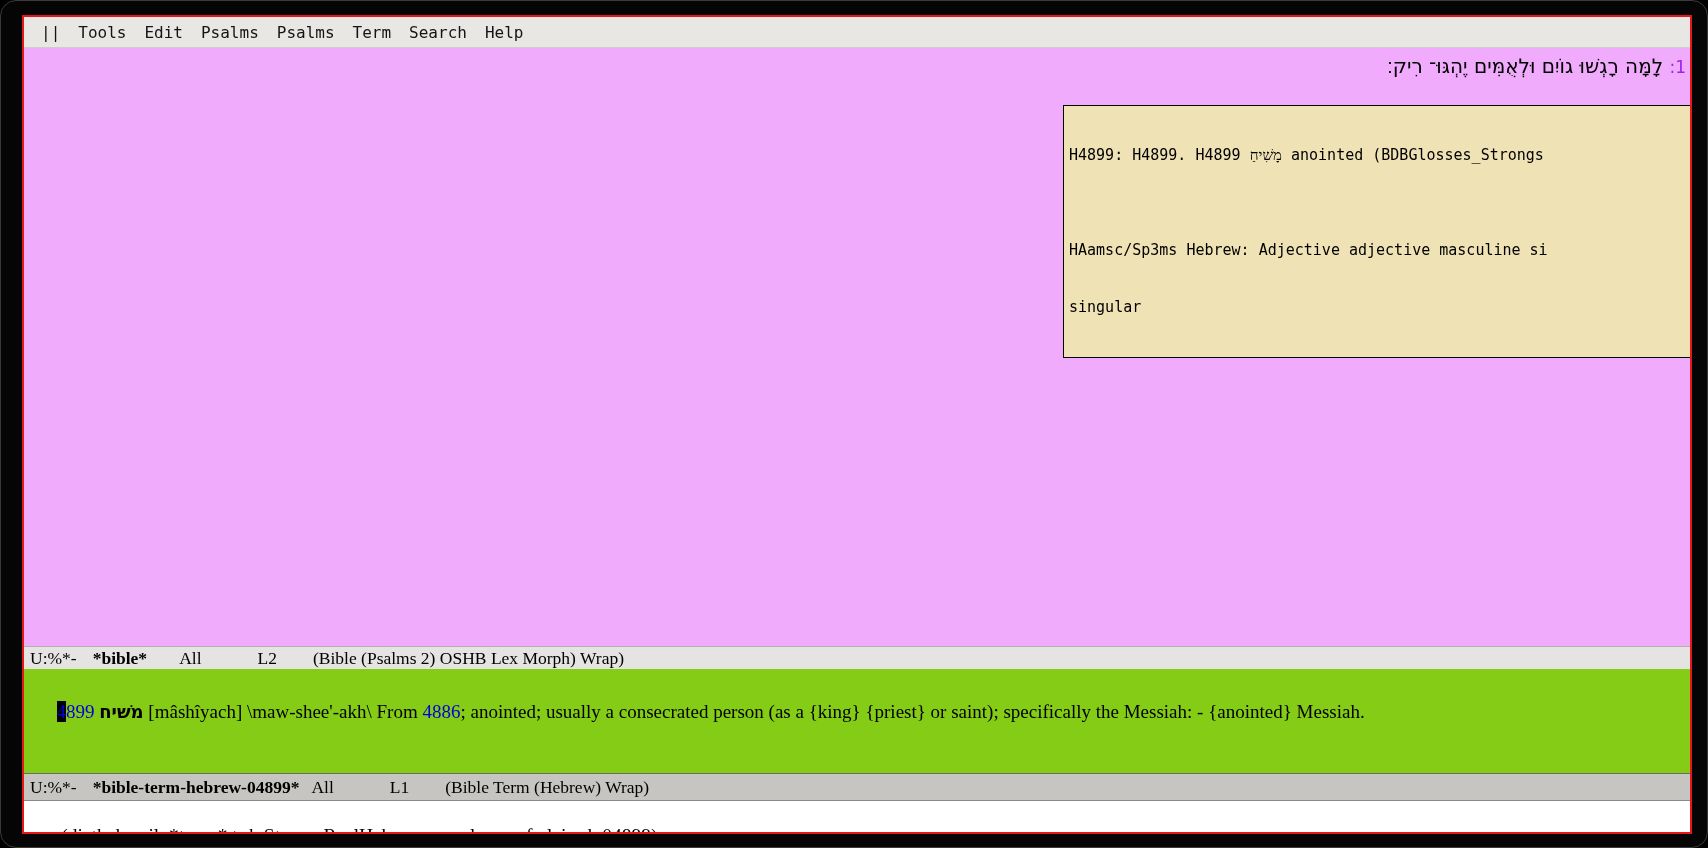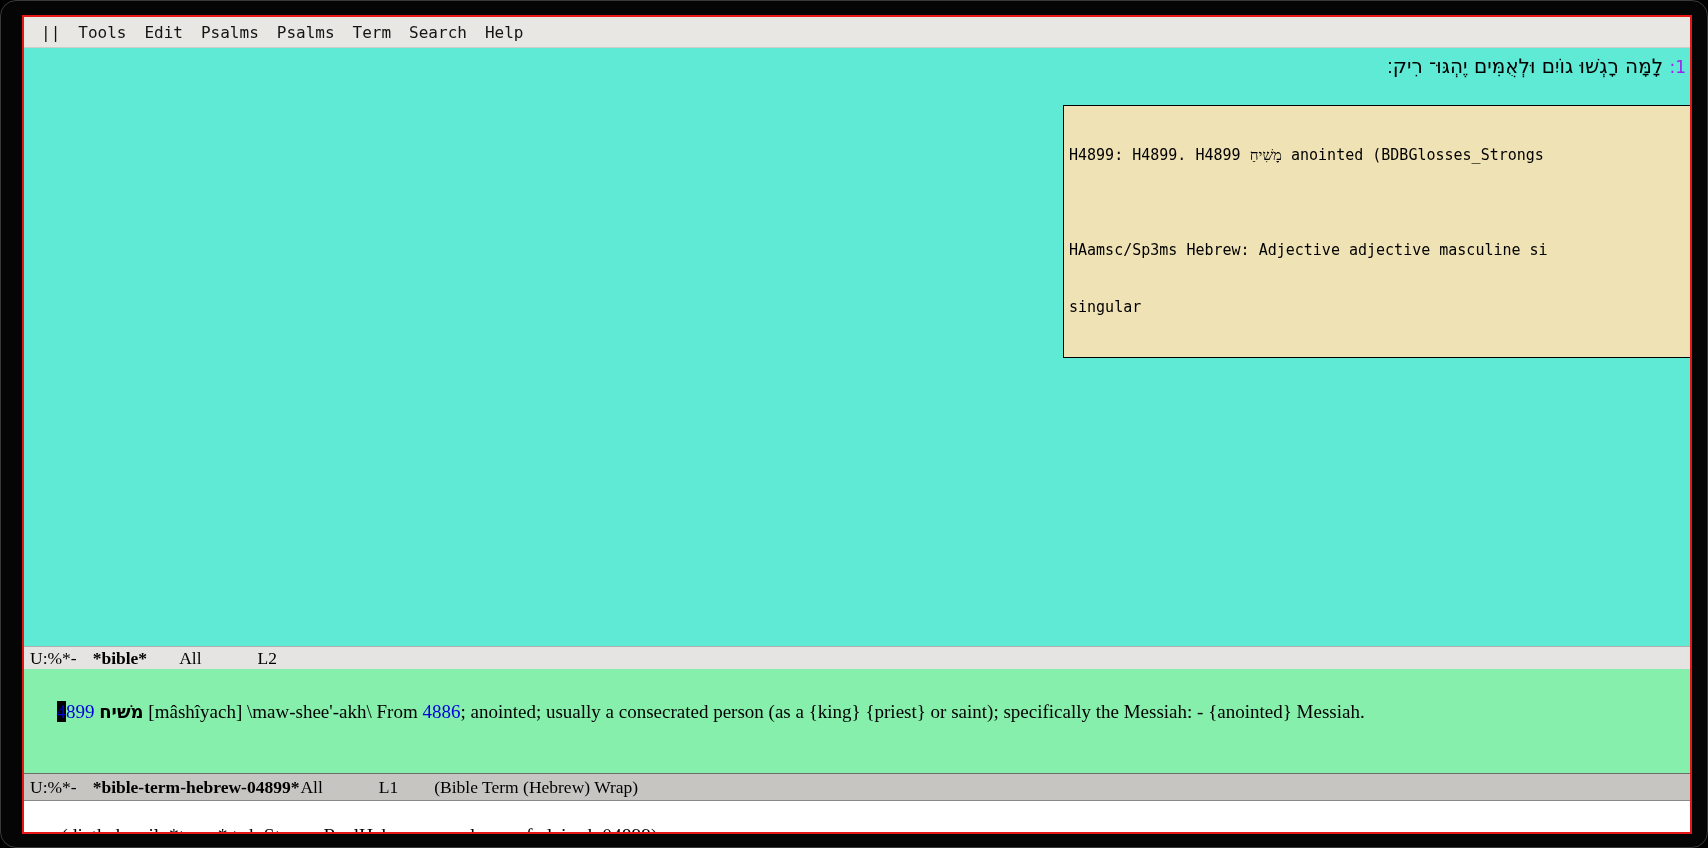--- a/index.html
+++ b/index.html
@@ -13,21 +13,21 @@
     border:2px solid #e61717; background:#ffffff; overflow:hidden;
     display:flex; flex-direction:column;
   }
   .menubar {
     height:31px; flex:0 0 31px; background:#e8e7e3; color:#141414;
     font-family:"DejaVu Sans Mono", monospace; font-size:16px;
     display:flex; align-items:center; padding-left:8px;
     border-bottom:1px solid #cfcdc8;
   }
   .menubar .mitem { padding:0 9px; white-space:pre; }
-  .buffer-bible { flex:1 1 auto; position:relative; background:#5eead4; overflow:hidden; }
+  .buffer-bible { flex:1 1 auto; position:relative; background:#f0abfc; overflow:hidden; }
   .verses {
     position:absolute; top:4px; right:4px; left:0;
     direction:rtl; text-align:right;
     font-family:"DejaVu Sans", sans-serif; font-size:20px; color:#000;
   }
   .vline { height:28px; line-height:28px; white-space:pre; }
   .vnum { color:#a020f0; font-size:17px; }
   .heb { color:#000; }
   .cur-box:not(:empty) { outline:1px solid #000; outline-offset:0px; }
   .tooltip {
@@ -46,25 +46,25 @@
     border-top:1px solid #b2b0ac; padding-left:6px;
   }
   .ml2 {
     flex:0 0 28px; height:28px; background:#c6c5c2;
     border-top:1px solid #6e6d6a; border-bottom:1px solid #8a8986;
     padding-left:6px;
   }
   .ml-coding { margin-right:16px; }
   .ml-buffer { font-weight:bold; }
   .ml1 .ml-buffer { margin-right:32px; }
-  .ml2 .ml-buffer { margin-right:1px; }
+  .ml2 .ml-buffer { margin-right:12px; }
   .ml-pos { margin-right:32px; }
   .ml-line { margin-right:36px;margin-left:24px; }
   .buffer-lexicon {
-    flex:0 0 104px; background:#86efac; overflow:hidden;
+    flex:0 0 104px; background:#84cc16; overflow:hidden;
     font-family:"Liberation Serif", "DejaVu Serif", serif;
     font-size:19px; color:#000; padding:4px 4px 0 4px;
     line-height:26px; white-space:pre-wrap;
   }
   .cursor-block { background:#000; color:#fff; }
   .link { color:#0000dd; }
   .lex-heb { font-weight:bold; font-family:"DejaVu Sans", sans-serif; font-size:18px; }
   .echo {
     flex:0 0 31px; background:#fff; overflow:hidden;
     font-family:"Liberation Serif", "DejaVu Serif", serif;
@@ -108,20 +108,21 @@
         <div>HAamsc/Sp3ms Hebrew: Adjective adjective masculine si</div>
         <div>singular</div>
       </div>
     </div>
 
     <div class="modeline ml1">
       <span class="ml-coding">U:%*-</span>
       <span class="ml-buffer">*bible*</span>
       <span class="ml-pos">All</span>
       <span class="ml-line">L2</span>
+      <span>(Bible (Psalms 2) OSHB Lex Morph) Wrap)</span>
     </div>
 
     <div class="buffer-lexicon">
       <span class="link cursor-block">4</span><span class="link">899</span><span> </span><span class="lex-heb">משׁיח</span><span> [mâshîyach] \maw-shee'-akh\ From </span><span class="link">4886</span><span>; anointed; usually a consecrated person (as a {king} {priest} or saint); specifically the Messiah: - {anointed} Messiah.</span>
     </div>
 
     <div class="modeline ml2">
       <span class="ml-coding">U:%*-</span>
       <span class="ml-buffer">*bible-term-hebrew-04899*</span>
       <span class="ml-pos">All</span>

